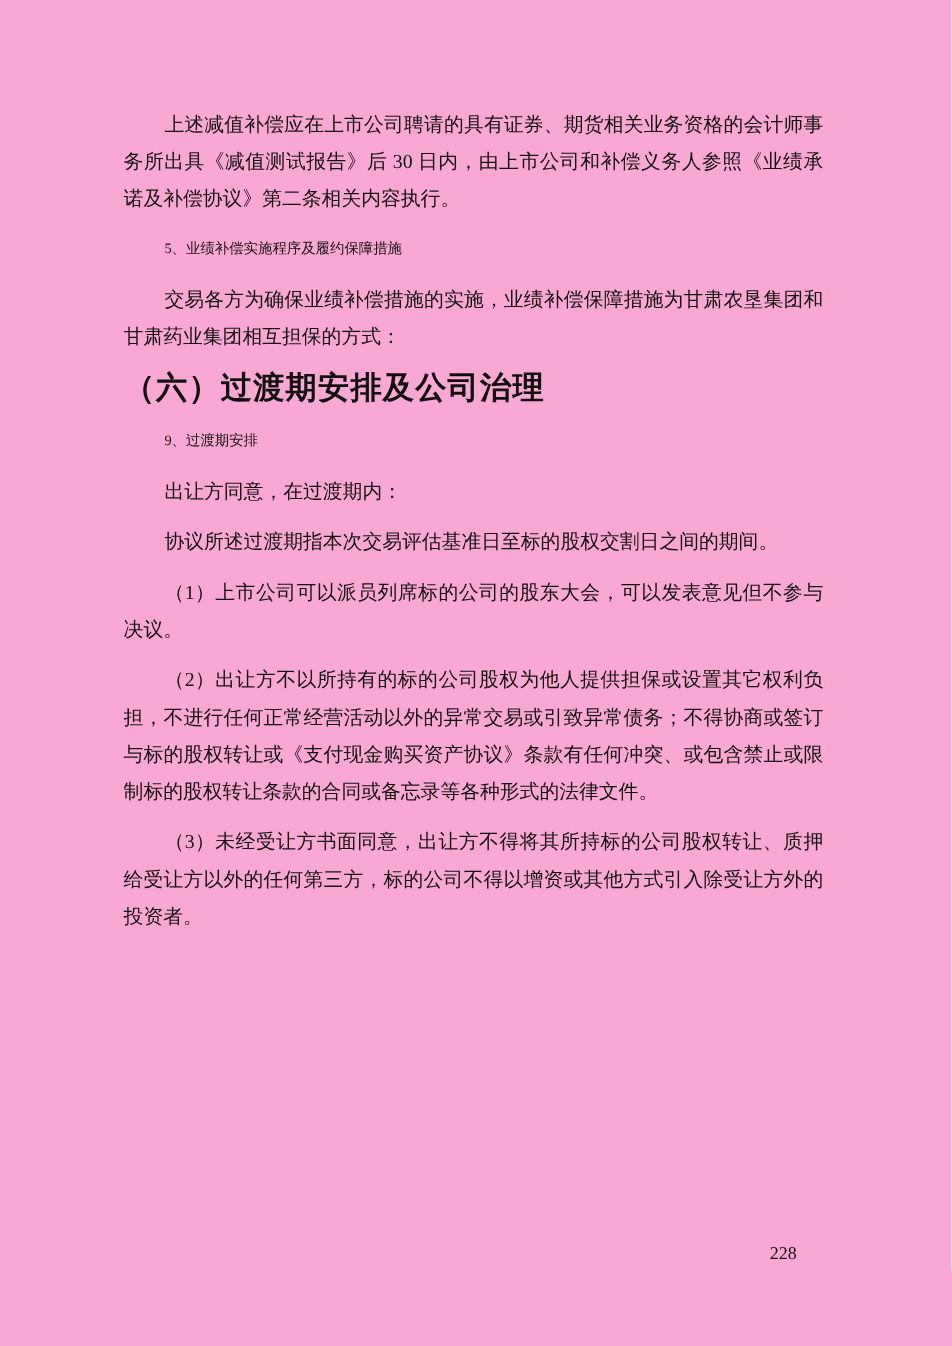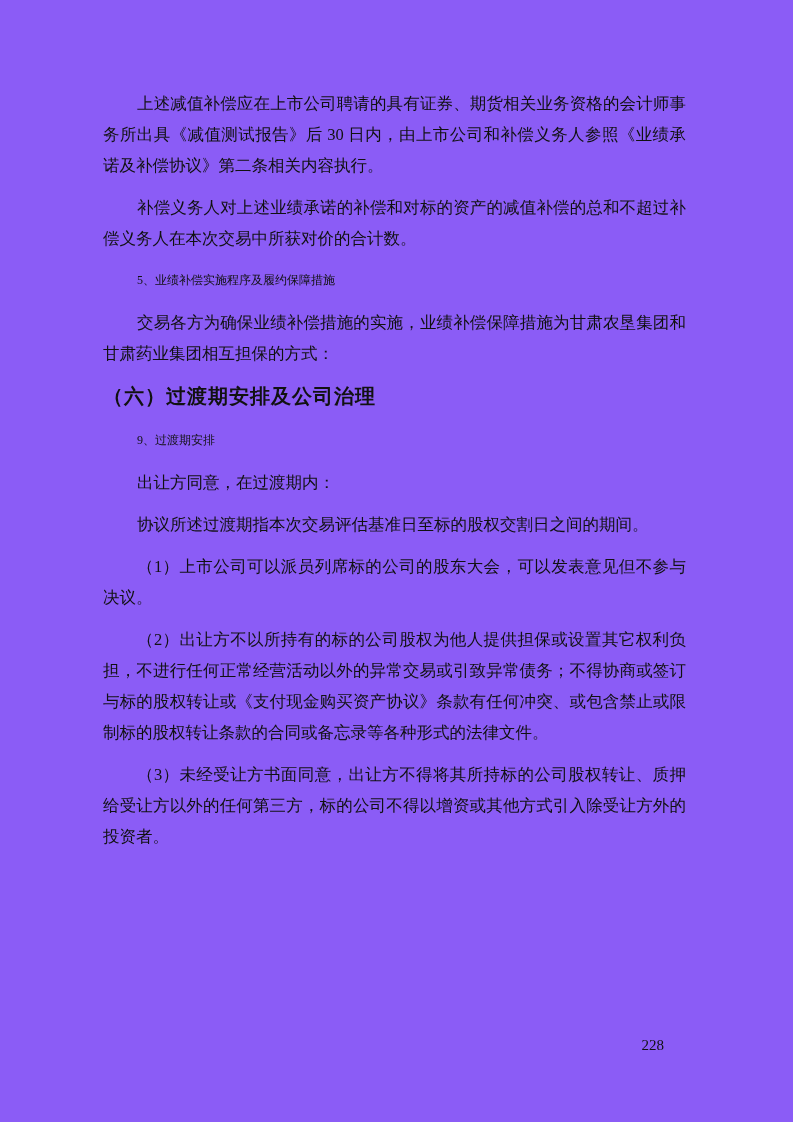--- a/index.html
+++ b/index.html
@@ -4,40 +4,40 @@
 <style>
   html, body {
     margin: 0;
     padding: 0;
     background: #ffffff;
   }
   .page {
     position: relative;
     width: 793px;
     height: 1122px;
-    background: #8b5cf6;
+    background: #f9a8d4;
     box-sizing: border-box;
     padding: 88px 107px 0 103px;
     font-family: "Liberation Serif", "DejaVu Serif", serif;
     color: #111111;
     overflow: hidden;
   }
   .para {
     margin: 0 0 11px 0;
     font-size: 16.5px;
     line-height: 31px;
     text-align: justify;
     text-indent: 34px;
     word-break: break-all;
   }
   .section-heading {
     margin: 12px 0 14px 0;
     font-family: "Liberation Sans", "DejaVu Sans", sans-serif;
     font-weight: bold;
-    font-size: 20px;
+    font-size: 26px;
     line-height: 30px;
     text-indent: 0;
     letter-spacing: 1px;
   }
   .subheading {
     margin: 0 0 11px 0;
     font-size: 12px;
     line-height: 31px;
     text-indent: 34px;
   }
@@ -50,21 +50,20 @@
     color: #111111;
   }
 </style>
 </head>
 <body>
 
 <div class="page">
 
   <p class="para">上述减值补偿应在上市公司聘请的具有证券、期货相关业务资格的会计师事务所出具《减值测试报告》后 30 日内，由上市公司和补偿义务人参照《业绩承诺及补偿协议》第二条相关内容执行。</p>
 
-  <p class="para">补偿义务人对上述业绩承诺的补偿和对标的资产的减值补偿的总和不超过补偿义务人在本次交易中所获对价的合计数。</p>
 
   <p class="subheading">5、业绩补偿实施程序及履约保障措施</p>
 
   <p class="para">交易各方为确保业绩补偿措施的实施，业绩补偿保障措施为甘肃农垦集团和甘肃药业集团相互担保的方式：</p>
 
 
   <h2 class="section-heading">（六）过渡期安排及公司治理</h2>
 
   <p class="subheading">9、过渡期安排</p>
 

